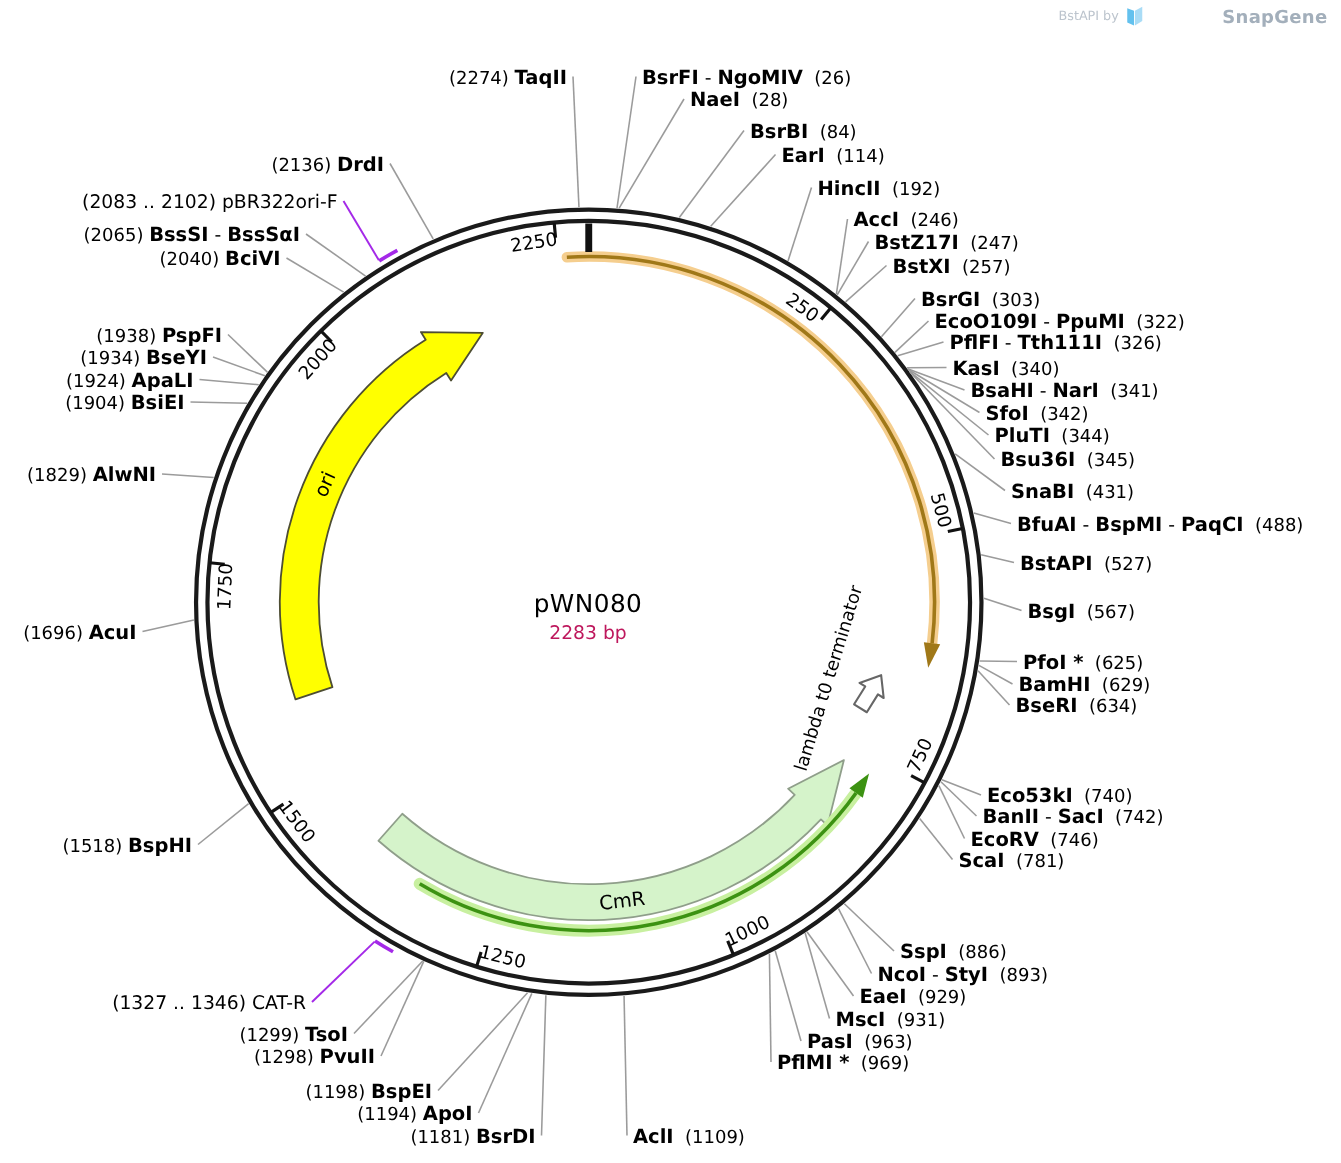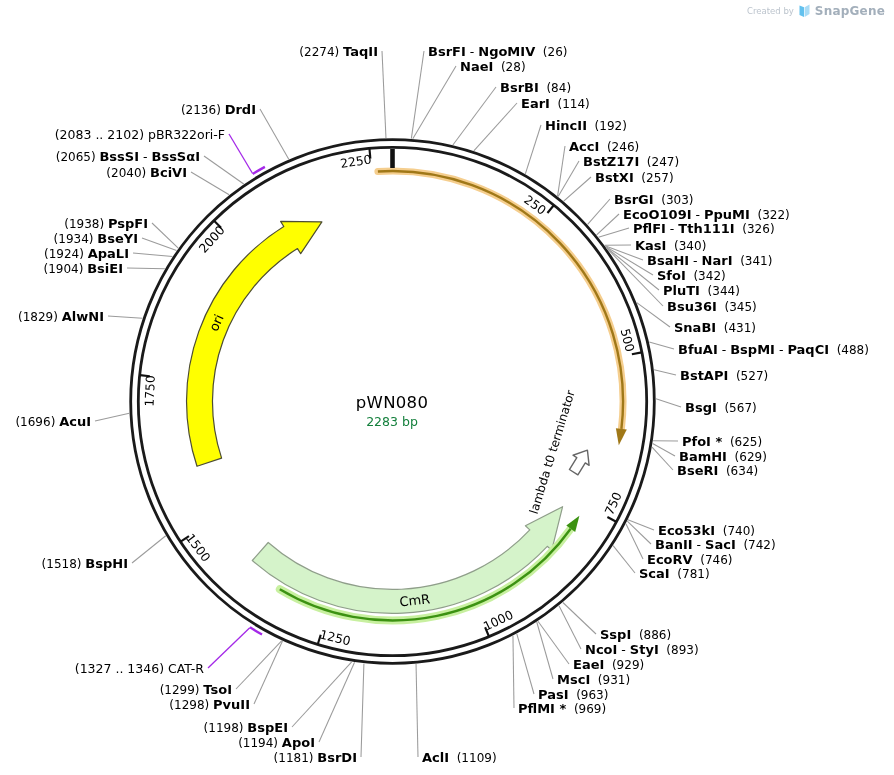--- a/index.html
+++ b/index.html
@@ -3,24 +3,24 @@
 <meta charset="utf-8">
 <style>
   html,body{margin:0;padding:0;background:#fff;}
   #canvas{position:relative;width:894px;height:775px;background:#fff;overflow:hidden;
           font-family:"DejaVu Sans",sans-serif;}
   #map{position:absolute;left:0;top:0;}
   svg text{font-family:"DejaVu Sans",sans-serif;fill:#000;}
   .title-block{position:absolute;left:392px;top:393px;transform:translateX(-50%);
                text-align:center;pointer-events:none;}
   .plasmid-name{font-size:16.5px;font-weight:normal;color:#000;letter-spacing:.3px;}
-  .plasmid-size{font-size:12.5px;color:#15803d;margin-top:2px;}
+  .plasmid-size{font-size:12.5px;color:#be185d;margin-top:2px;}
   .watermark{position:absolute;right:9px;top:4px;display:flex;align-items:center;gap:5px;}
   .created-by{font-size:8.5px;color:#bcc4cd;}
-  .brand{font-size:12px;font-weight:bold;color:#a3afbb;letter-spacing:.2px;}
+  .brand{font-size:12px;font-weight:bold;color:#a3afbb;letter-spacing:.2px;margin-left:48px;}
 </style>
 </head>
 <body>
 
 <div id="canvas">
   <svg id="map" width="894" height="775" viewBox="0 0 894 775">
       <path d="M197.0,466.3 A206,206 0 0 1 283.8,226.5 L280.6,221.4 L321.9,221.9 L300.7,253.7 L297.5,248.6 A180,180 0 0 0 221.6,458.1 Z" fill="#ffff00" stroke="#4d4d33" stroke-width="1.2" stroke-linejoin="round"></path>
       <text x="216.30475346466807" y="322.7330329493791" text-anchor="middle" dy="0.36em" font-size="13" transform="rotate(-65.9132720105124 216.30475346466807 322.7330329493791)">ori</text>
       <path d="M252.3,560.5 A212,212 0 0 0 547.3,546.3 L551.7,550.4 L562.6,506.7 L525.4,525.8 L529.8,529.9 A188,188 0 0 1 268.2,542.5 Z" fill="#d5f3ca" stroke="#8f9e8a" stroke-width="1.2" stroke-linejoin="round"></path>
       <text x="414.7463789663415" y="600.2588957075529" text-anchor="middle" dy="0.36em" font-size="13" transform="rotate(-6.38633377135352 414.7463789663415 600.2588957075529)">CmR</text>
@@ -160,20 +160,20 @@
       <line x1="418" y1="757" x2="416.03741099139245" y2="663.946642736809" stroke="#9b9b9b" stroke-width="1.05"></line>
       <text x="422" y="757" text-anchor="start" dy="0.36em" font-size="13"><tspan font-weight="bold">AclI</tspan><tspan font-size="12">&nbsp;&nbsp;(1109)</tspan></text>
     </svg>
 
   <div class="title-block">
     <div class="plasmid-name">pWN080</div>
     <div class="plasmid-size">2283 bp</div>
   </div>
 
   <div class="watermark">
-    <span class="created-by">Created by</span>
+    <span class="created-by">BstAPI by</span>
     <svg width="11" height="14" viewBox="0 0 11 14">
       <path d="M0.5 1.5 L5 3.2 L5 13 L0.5 11 Z" fill="#63c1ee"></path>
       <path d="M10.5 0.5 L5.6 3.2 L5.6 13 L10.5 10 Z" fill="#a9dcf6"></path>
     </svg>
     <span class="brand">SnapGene</span>
   </div>
 </div>
 
 </body></html>

